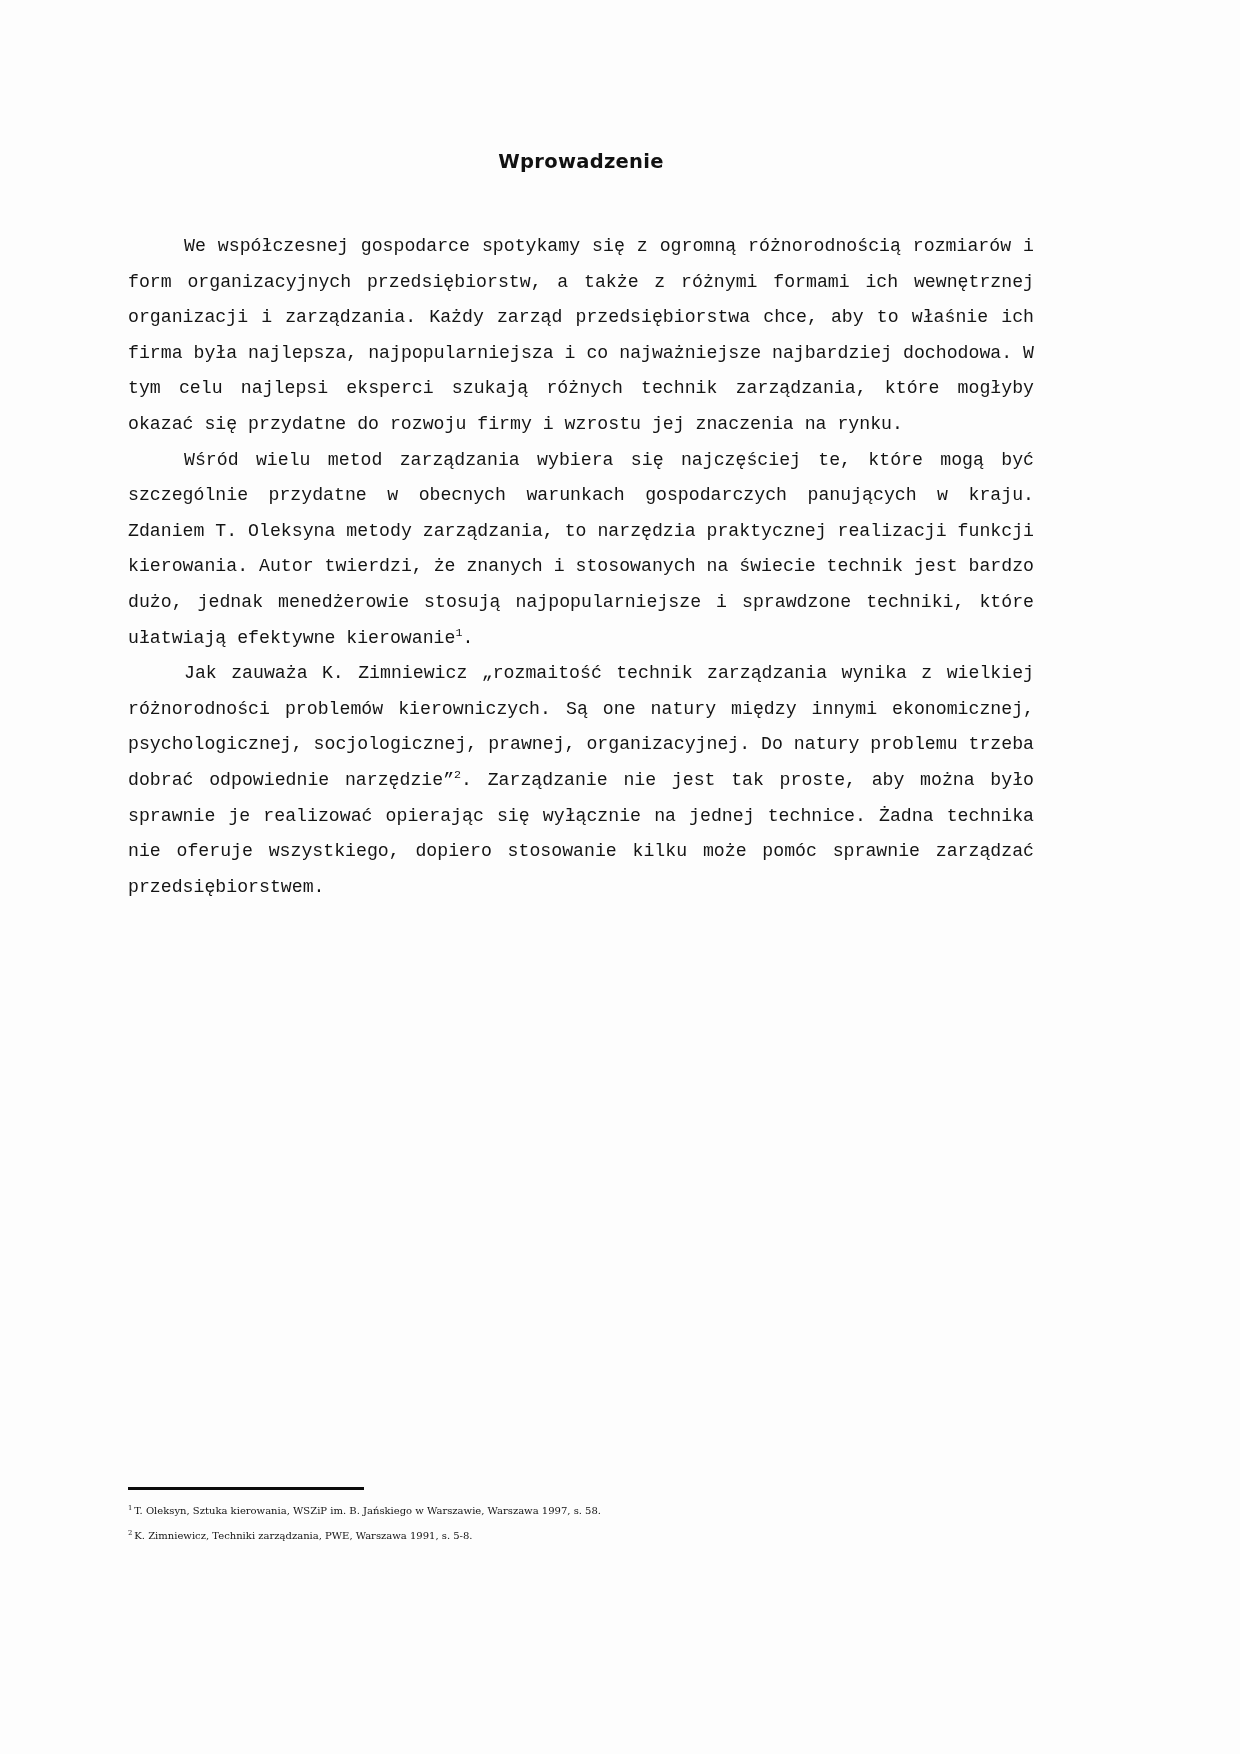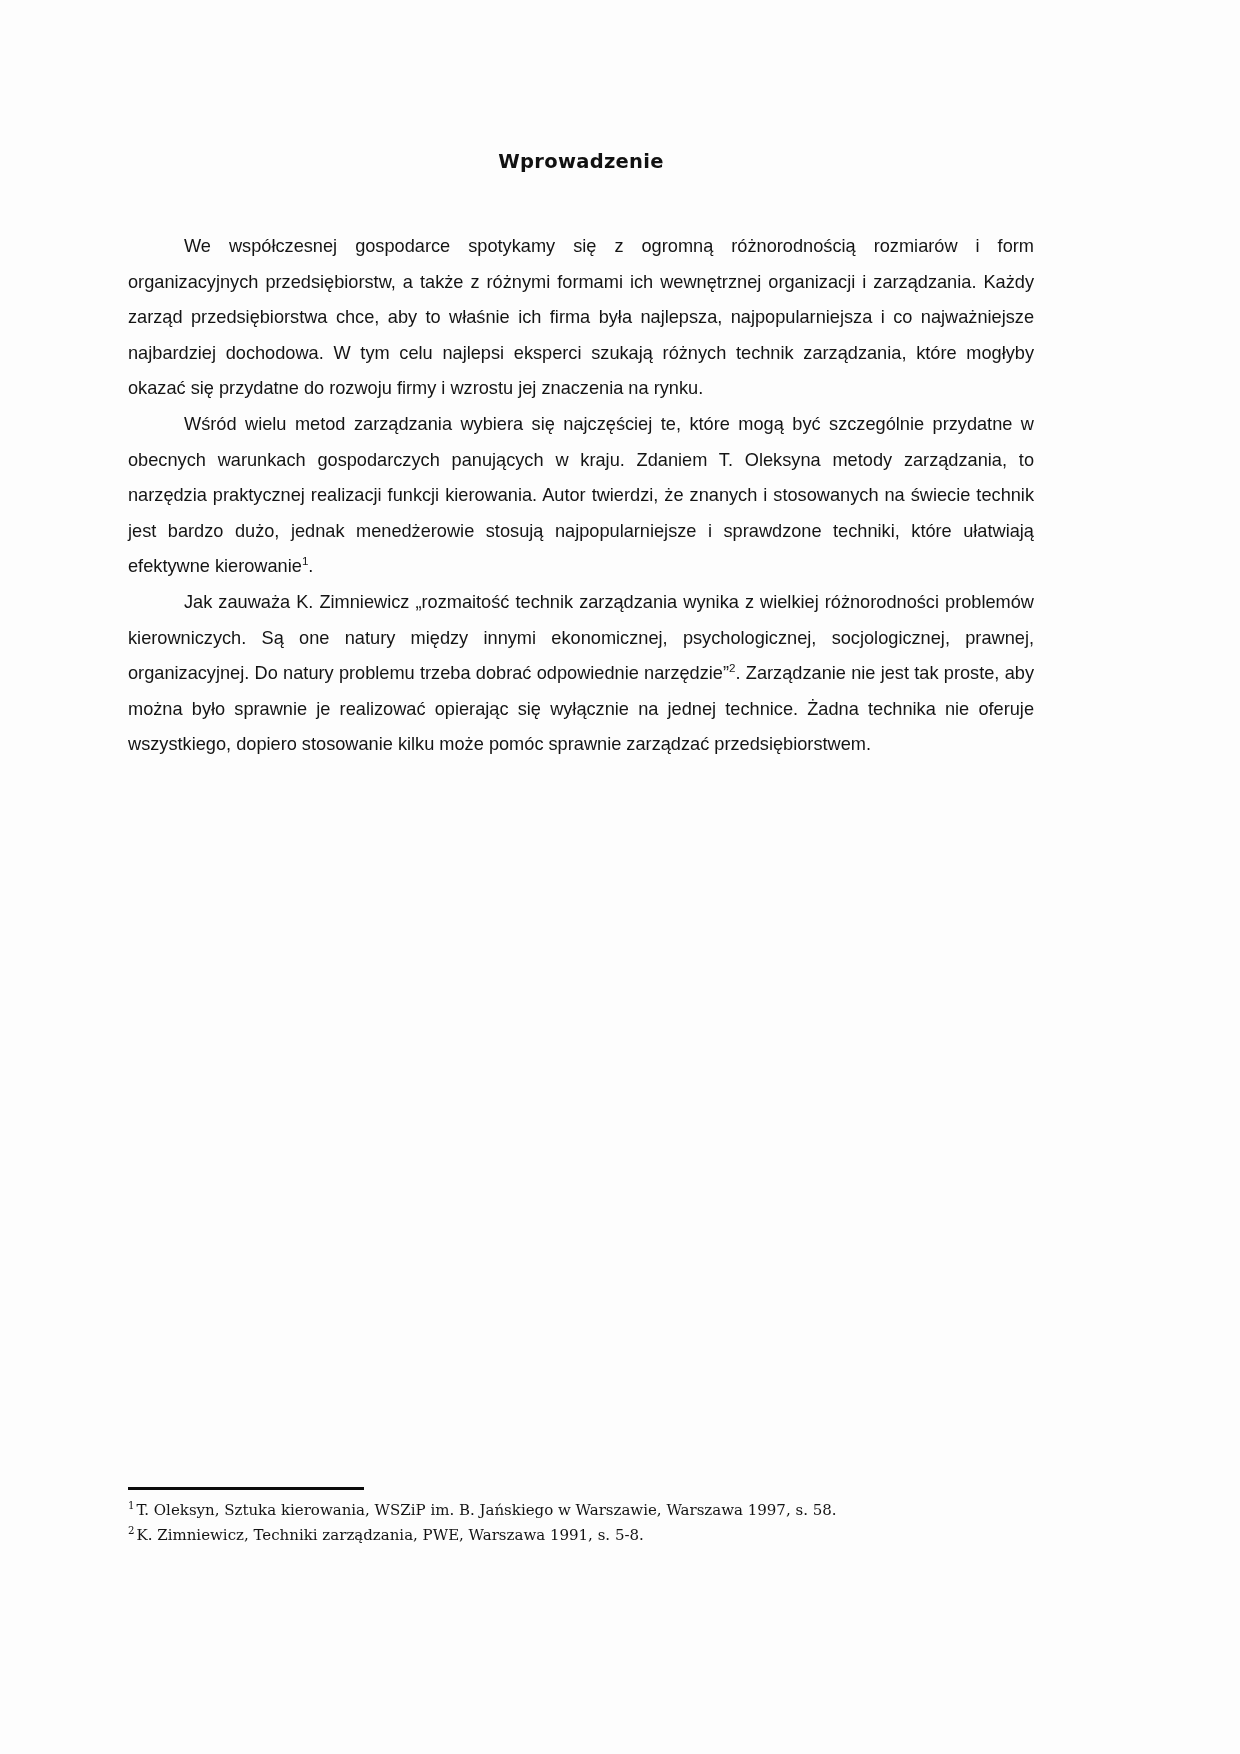--- a/index.html
+++ b/index.html
@@ -36,21 +36,21 @@
   }
 
   .body-block {
     margin-top: 56px;
   }
 
   p.para {
     margin: 0;
     text-align: justify;
     text-justify: inter-word;
-    font-family: Liberation Sans, sans-serif;
+    font-family: Liberation Mono, monospace;
     font-size: 18.2px;
     line-height: 35.6px;
     color: #141414;
     text-indent: 56px;
     -webkit-hyphens: none;
     hyphens: none;
   }
 
   p.para + p.para {
     margin-top: 0;
@@ -71,21 +71,21 @@
 
   .fn-rule {
     width: 236px;
     height: 3px;
     background: #0b0b0b;
     margin: 0 0 8px 0;
   }
 
   .fn-item {
     font-family: "DejaVu Serif", serif;
-    font-size: 15px;
+    font-size: 10px;
     line-height: 25px;
     color: #131313;
     margin: 0;
     white-space: nowrap;
   }
 
   .fn-item sup {
     font-size: 0.68em;
     vertical-align: super;
     line-height: 0;

